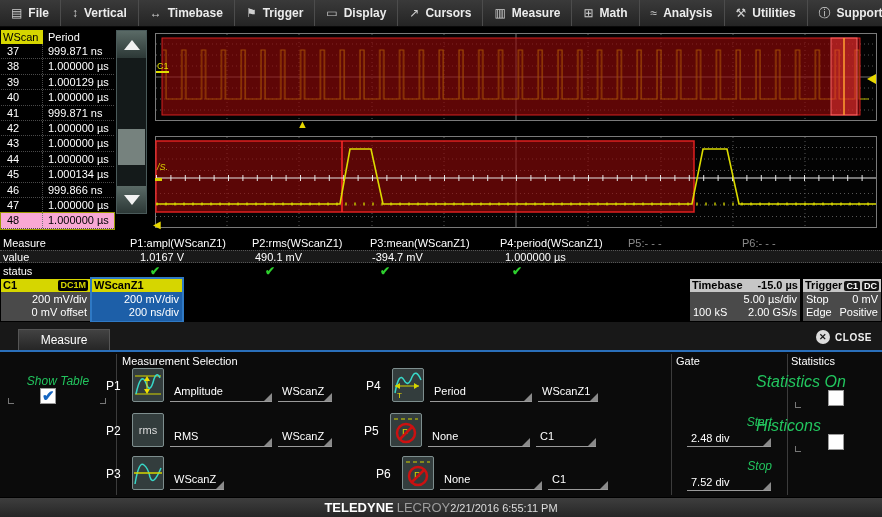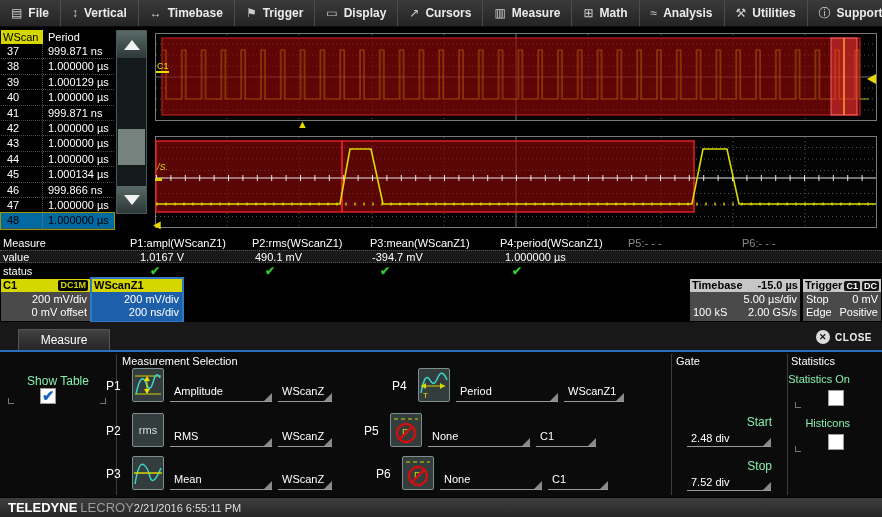--- a/index.html
+++ b/index.html
@@ -12,21 +12,21 @@
   .mi-icon{font-size:12px;font-weight:400;color:#cfcfcf}
 
   
   .wscan-table{position:absolute;left:1px;top:30px;width:113px;font-size:11px;background:#000}
   .thead{display:flex;height:14px;line-height:14px}
   .th-wscan{width:42px;background:#d6d600;color:#000;padding-left:2px}
   .th-period{padding-left:5px;color:#fff}
   .trow{display:flex;height:15.4px;line-height:15.4px;border-bottom:1px dotted #4a4a4a;color:#fff}
   .trow .cid{width:42px;padding-left:6px;border-right:1px dotted #4a4a4a}
   .trow .cper{padding-left:5px;white-space:nowrap}
-  .trow.selected{background:#0369a1;color:#000;outline:1px solid #9a9a00}
+  .trow.selected{background:#f9a8d4;color:#000;outline:1px solid #9a9a00}
   .trow.selected .cid{border-right-color:#777}
 
   
   .scrollbar{position:absolute;left:116px;top:30px;width:31px;height:184px;background:#141a1a;border:1px solid #4a5a5a}
   .sb-up,.sb-down{position:absolute;left:0;right:0;height:27px;background:linear-gradient(#5a6a66,#2c3836);display:flex;align-items:center;justify-content:center}
   .sb-up{top:0}.sb-down{bottom:0}
   .tri-up{width:0;height:0;border-left:8px solid transparent;border-right:8px solid transparent;border-bottom:10px solid #f2f2f2}
   .tri-down{width:0;height:0;border-left:8px solid transparent;border-right:8px solid transparent;border-top:10px solid #f2f2f2}
   .sb-thumb{position:absolute;left:1px;right:1px;top:98px;height:36px;background:#76827e}
 
@@ -65,56 +65,56 @@
 
   
   .tabbar{position:absolute;left:0;top:322px;width:882px;height:30px;background:#181818;border-bottom:2px solid #2a6fba}
   .tab{position:absolute;left:18px;top:7px;width:92px;height:21px;background:linear-gradient(#424242,#262626);border:1px solid #555;border-bottom:none;color:#fff;font-size:12px;text-align:center;line-height:21px}
   .close{position:absolute;right:10px;top:8px;display:flex;align-items:center;gap:5px;font-size:10px;font-weight:700;color:#eee;letter-spacing:.5px}
   .close-circle{width:14px;height:14px;border-radius:50%;background:#dcdcdc;color:#161616;font-size:9px;font-weight:700;display:flex;align-items:center;justify-content:center}
 
   .dialog{position:absolute;left:0;top:352px;width:882px;height:145px;background:#0b0b0b;font-size:11px}
   .vdiv{position:absolute;top:2px;bottom:2px;width:1px;background:#3c3c3c}
   .vd1{left:116px}.vd2{left:671px}.vd3{left:787px}
-  .italic{color:#86efac}
+  .italic{font-style:italic;color:#22c55e}
   .show-table-label{position:absolute;left:0;top:22px;width:116px;text-align:center;font-size:12px}
   .cb{position:absolute;width:16px;height:16px;background:#fff;border:1px solid #9a9a9a;line-height:13px}
   .cb-show{left:40px;top:36px}
   .cb .mark{color:#1565c0;font-size:15px;font-weight:700;margin-left:1px}
   .btn{background:linear-gradient(#47545e,#37434c);border:1px solid #9aa8b2;border-radius:2px;color:#fff;text-align:center;font-size:11px}
   .btn-clear-all{position:absolute;left:8px;top:105px;width:90px;height:35px;line-height:15px;padding-top:2px}
   .ms-title{position:absolute;left:122px;top:3px}
   .mrow{position:absolute;display:flex;align-items:flex-end;gap:6px}
   .mrA1{left:106px;top:16px}.mrA2{left:106px;top:61px}.mrA3{left:106px;top:104px}
-  .mrB1{left:392px;top:16px}.mrB2{left:364px;top:61px}.mrB3{left:376px;top:104px}
+  .mrB1{left:366px;top:16px}.mrB2{left:364px;top:61px}.mrB3{left:376px;top:104px}
   .plabel{font-size:12px;color:#fff;margin-bottom:9px;width:20px}
   .micon{width:32px;height:34px;background:#333d3d;border:1px solid #7e8e8e;border-radius:2px;display:flex;align-items:center;justify-content:center;color:#ddd;font-size:11px}
   .mfield{position:relative;border-bottom:1px solid #9a9a9a;height:20px;line-height:18px;padding-left:4px;color:#fff;white-space:nowrap}
   .mtype{width:102px}
   .msrc{width:54px}
   .msrcB{width:60px}
   .dd-tri{position:absolute;right:0;bottom:0;width:0;height:0;border-left:8px solid transparent;border-bottom:8px solid #8a8a8a}
   .gate-title{position:absolute;left:676px;top:3px}
   .btn-default{position:absolute;left:687px;top:25px;width:82px;height:28px;line-height:26px}
   .gate-label{position:absolute;left:676px;width:96px;text-align:right;font-size:12px}
   .gl-start{top:63px}.gl-stop{top:107px}
   .gfield{position:absolute;left:687px;width:84px;height:17px;border-bottom:1px solid #9a9a9a;padding-left:4px;line-height:16px;color:#fff}
   .gf-start{top:78px}.gf-stop{top:122px}
   .stats-title{position:absolute;left:791px;top:3px}
-  .st-label{position:absolute;left:756px;width:94px;text-align:right;font-size:11px}
+  .st-label{position:absolute;left:756px;width:94px;text-align:left;font-size:16px}
   .sl-on{top:21px}.sl-hist{top:65px}
   .cb-on{left:828px;top:38px}
   .cb-hist{left:828px;top:82px}
   .btn-sweeps{position:absolute;left:790px;top:105px;width:88px;height:33px;background:#2e2e2e;border:1px solid #565656;border-radius:2px;color:#787878;text-align:center;line-height:15px;padding-top:1px}
   .corner{position:absolute;width:6px;height:6px}
   .corner.bl{border-left:1px solid #777;border-bottom:1px solid #777}
   .corner.br{border-right:1px solid #777;border-bottom:1px solid #777}
 
   
-  .statusbar{position:absolute;left:0;top:497px;width:882px;height:20px;background:linear-gradient(#3e3e3e,#262626);border-top:1px solid #000;display:flex;align-items:center;justify-content:flex-start;padding:0 8px}
+  .statusbar{position:absolute;left:0;top:497px;width:882px;height:20px;background:linear-gradient(#3e3e3e,#262626);border-top:1px solid #000;display:flex;align-items:center;justify-content:center;padding:0 8px}
   .brand{font-size:13px}
   .brand .bold{font-weight:700;color:#fff}
   .brand .light{color:#9d9d9d;margin-left:3px}
   .datetime{font-size:11px;color:#ddd}
 </style>
 </head>
 <body>
 
 <div class="menubar">
   <div class="menu-item">
@@ -388,21 +388,20 @@
   </div>
 
   <div class="mrow mrA3">
     <span class="plabel">P3</span>
     <span class="micon">
       <svg width="30" height="32" viewBox="0 0 30 32">
         <path d="M2,27 Q6,3 11,8 Q15,11 17,20 Q20,30 28,11" stroke="#38d8c8" stroke-width="1.5" fill="none"></path>
         <line x1="1" y1="16" x2="29" y2="16" stroke="#d6d600" stroke-width="1.5"></line>
       </svg>
     </span>
-    <span class="mfield mtype"><span>Mean</span><span class="dd-tri"></span></span>
     <span class="mfield msrc"><span>WScanZ</span><span class="dd-tri"></span></span>
   </div>
 
   <div class="mrow mrB1">
     <span class="plabel">P4</span>
     <span class="micon">
       <svg width="30" height="32" viewBox="0 0 30 32">
         <path d="M2,24 Q6,2 11,11 Q15,19 19,8 Q23,-1 28,11" stroke="#38d8c8" stroke-width="1.5" fill="none"></path>
         <line x1="2" y1="17" x2="26" y2="17" stroke="#d6d600"></line>
         <polygon points="2,17 7,14 7,20" fill="#d6d600"></polygon>

